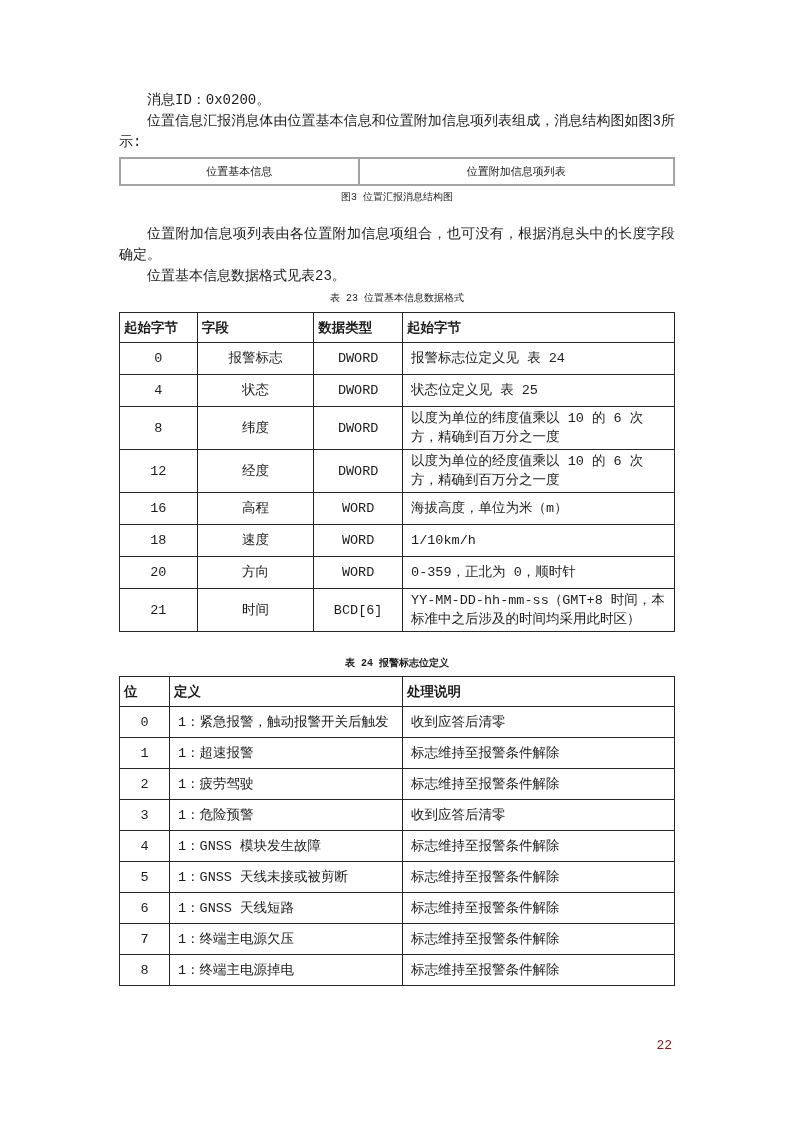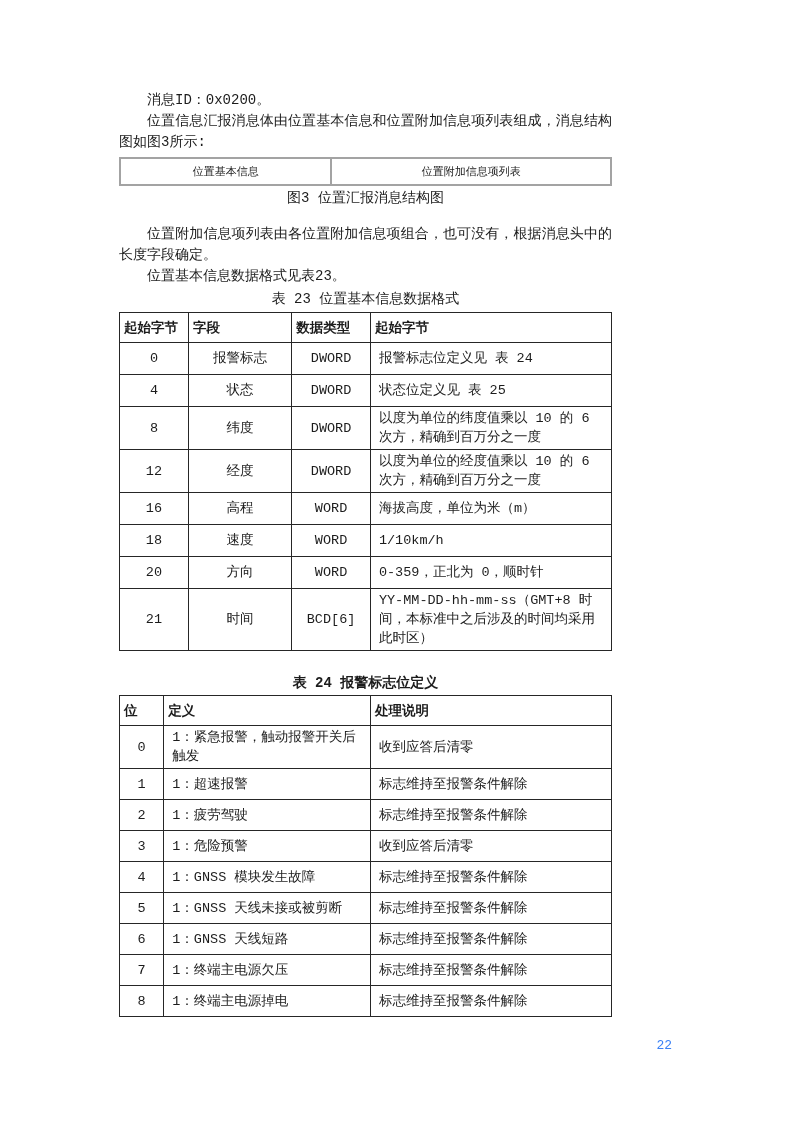--- a/index.html
+++ b/index.html
@@ -9,32 +9,32 @@
     height: 1123px;
     background: #ffffff;
     font-family: "Liberation Mono", "Liberation Serif", "DejaVu Serif", serif;
     color: #1c1c1c;
     overflow: hidden;
   }
   .content {
     position: absolute;
     left: 119px;
     top: 90px;
-    width: 493px;
+    width: 556px;
   }
   .para {
     margin: 0;
     font-size: 14px;
     line-height: 21px;
     text-align: justify;
   }
   .indent { text-indent: 2em; }
   .caption {
     margin: 2px 0 0 0;
-    font-size: 14px;
+    font-size: 10px;
     line-height: 20px;
     text-align: center;
   }
   
   .fig-table {
     width: 100%;
     border-collapse: collapse;
     table-layout: fixed;
     margin-top: 4px;
     border: 2px solid #262626;
@@ -73,21 +73,21 @@
   .cell-center { text-align: center; }
   .cell-left { text-align: left; font-family: Liberation Mono, monospace; }
   .mt-table23 { margin-top: 3px; }
   .mt-para2 { margin-top: 16px; }
   .mt-t24cap { margin-top: 22px; font-weight: bold; }
   .page-number {
     position: absolute;
     top: 1038px;
     right: 122px;
     font-size: 13px;
-    color: #3b82f6;
+    color: #7f1d1d;
   }
 </style>
 </head>
 <body>
 
 <div class="page">
   <div class="content">
 
     <p class="para indent">消息ID：0x0200。</p>
     <p class="para indent">位置信息汇报消息体由位置基本信息和位置附加信息项列表组成，消息结构图如图3所示:</p>

